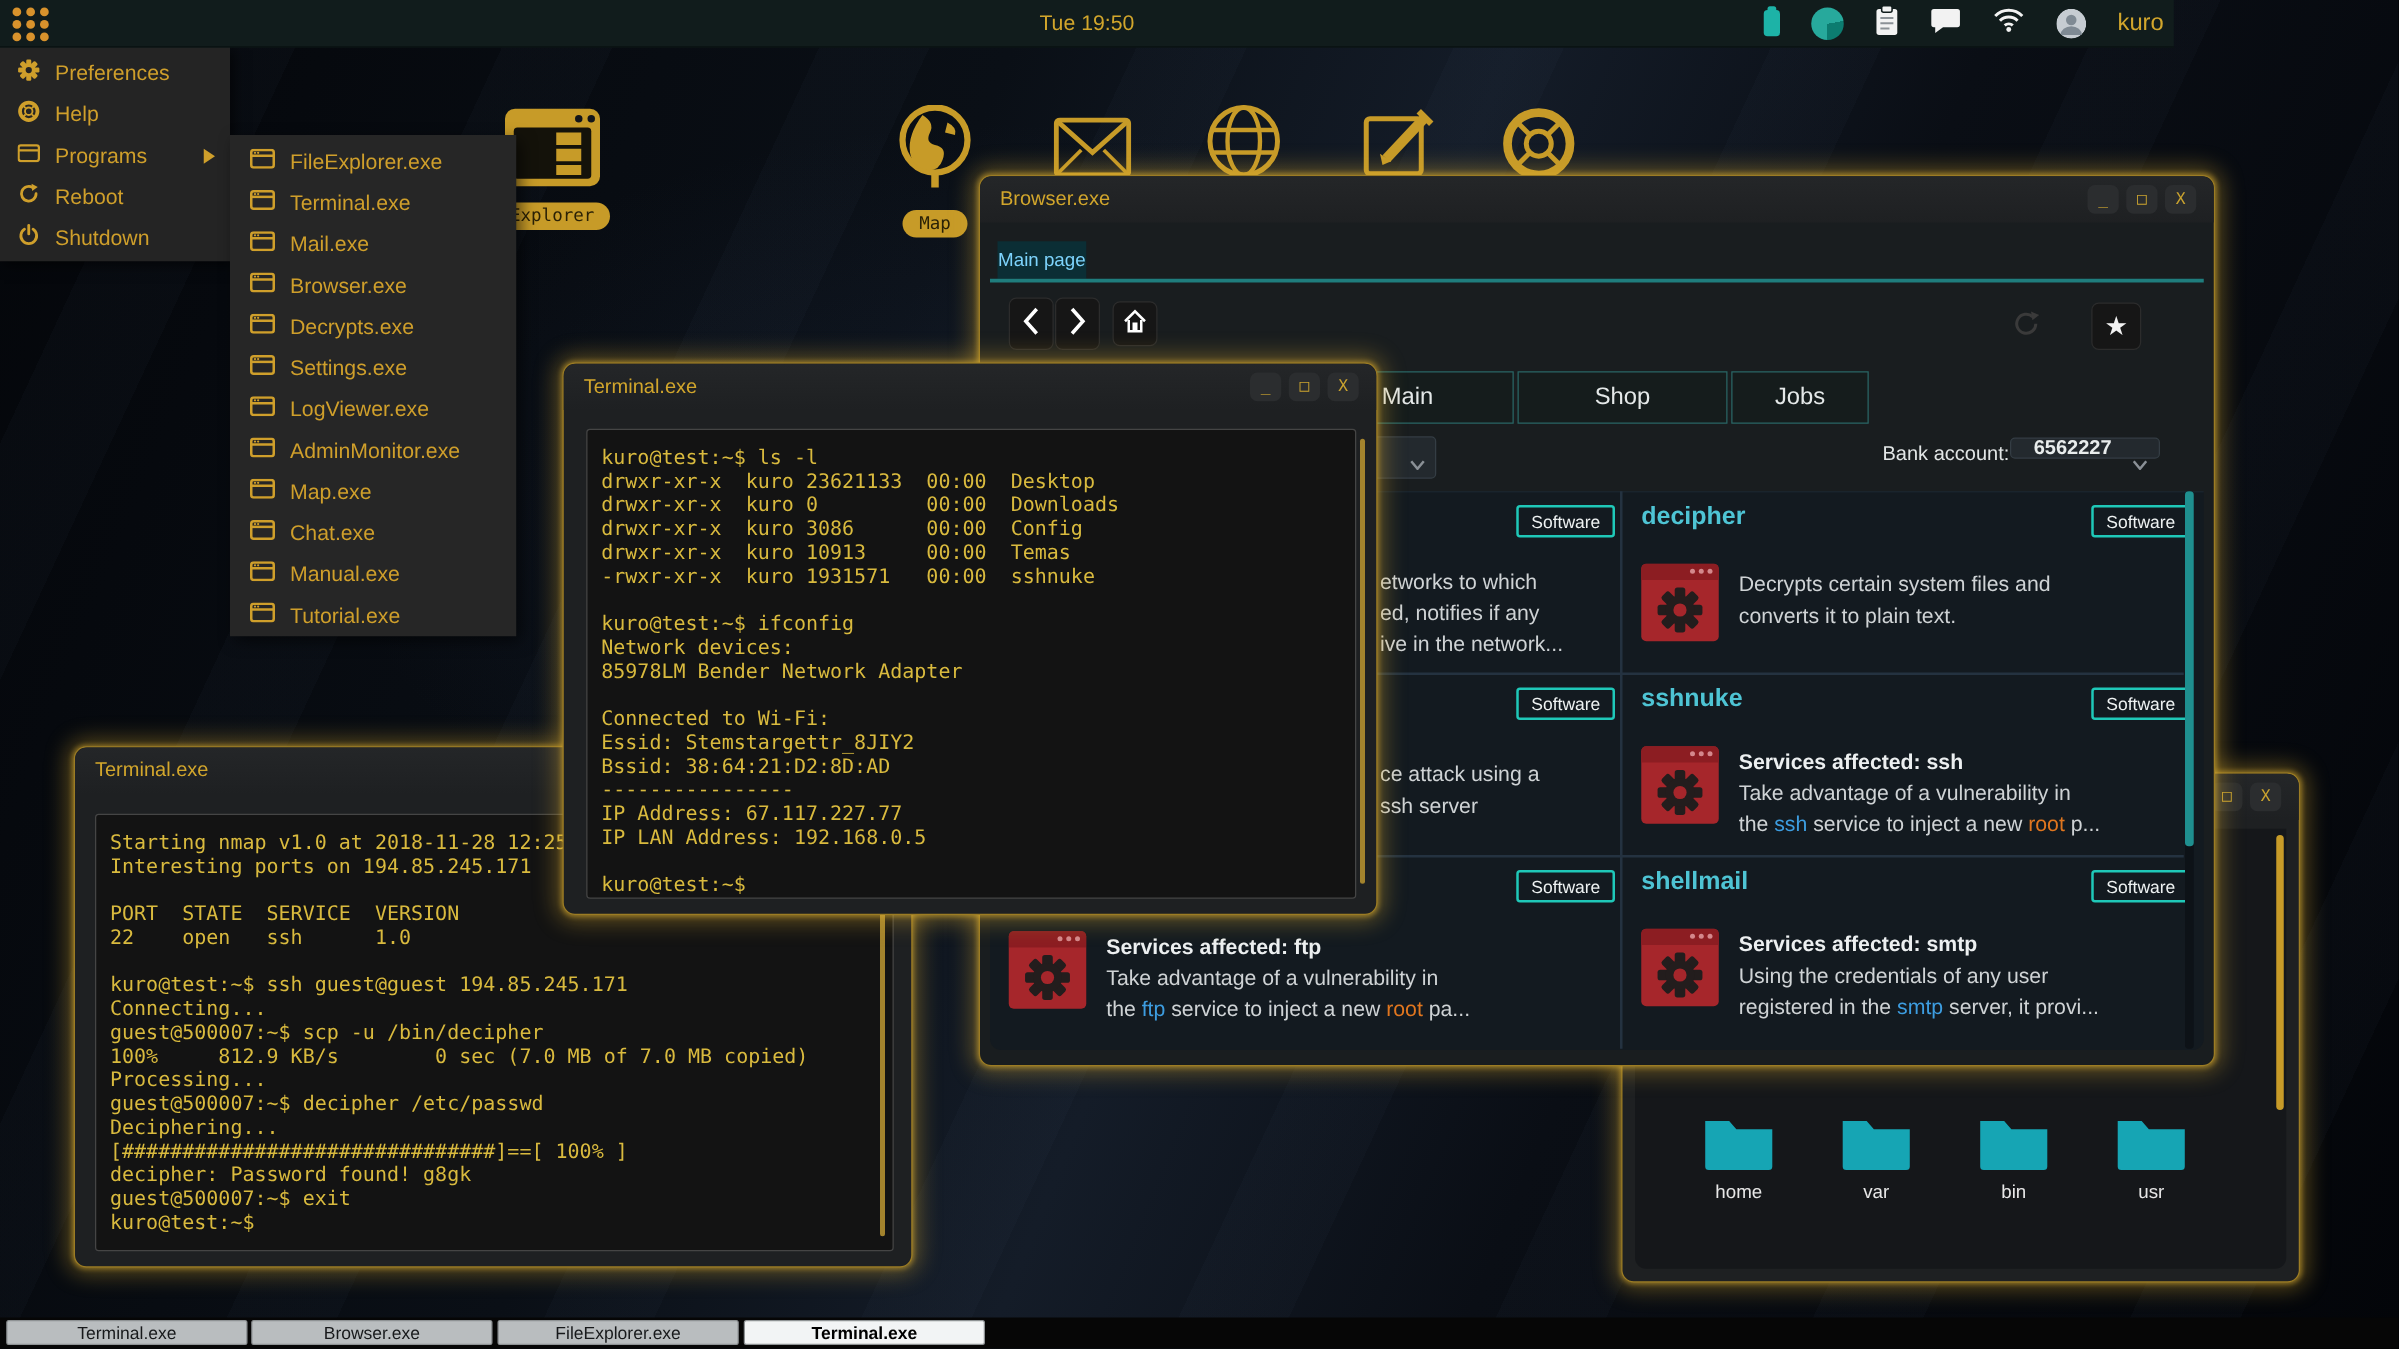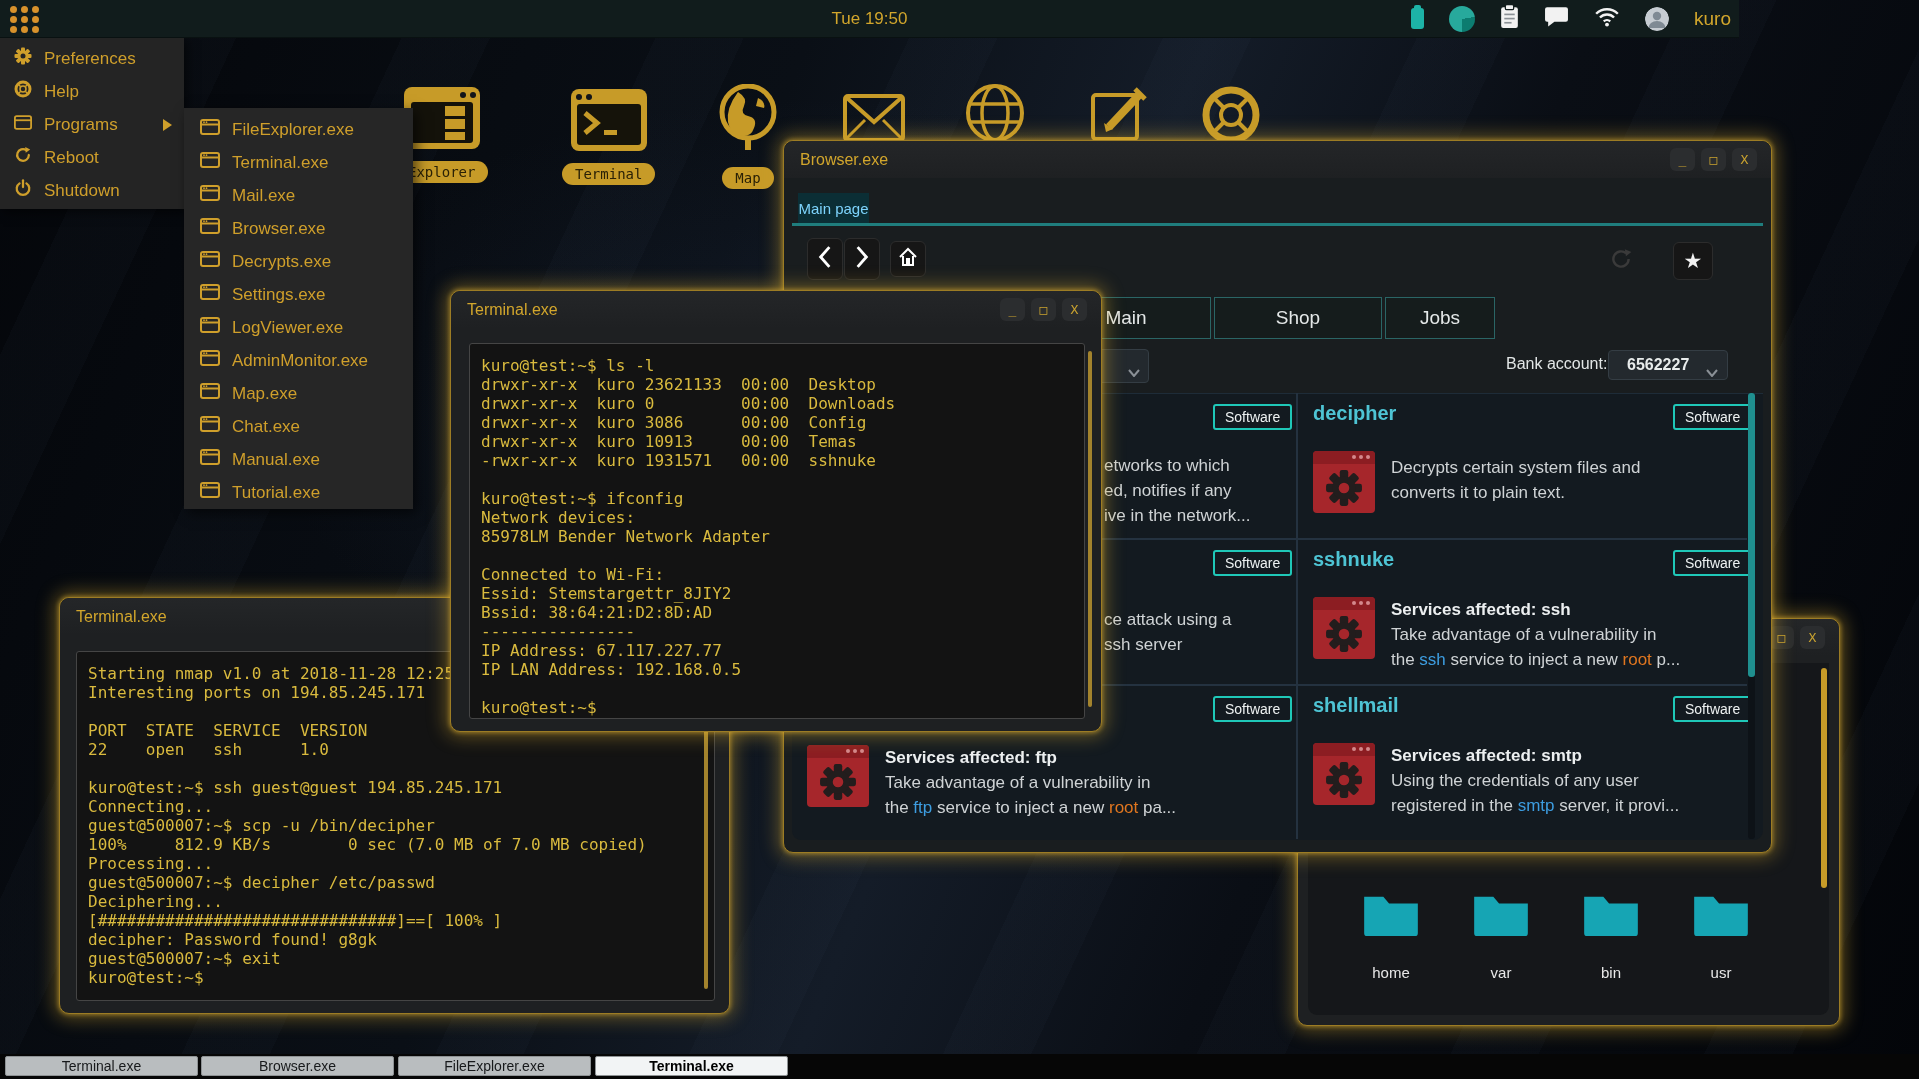--- a/index.html
+++ b/index.html
@@ -66,21 +66,21 @@
   .appicon .dots{position:absolute;right:5px;top:4px;display:flex;gap:3px}
   .appicon .dots i{width:4px;height:4px;border-radius:50%;background:#d4888c}
   .appicon svg{position:absolute;left:12px;top:18px}
   .desc{position:absolute;color:#cfd3d5;font-size:17px;line-height:25px}
   .desc .heading{color:#eceff0;font-weight:bold}
   .blue{color:#3d9de0}.orange{color:#e0761f}
   .scrolltrack{position:absolute;background:#0d1217;border-radius:3px}
   .scrollthumb{position:absolute;background:#1f8f8f;border-radius:3px}
 
   
-  .folder{position:absolute;width:84px;display:flex;flex-direction:column;align-items:center;gap:24px;color:#e8e8e8;font-size:15px}
+  .folder{position:absolute;width:84px;display:flex;flex-direction:column;align-items:center;gap:4px;color:#e8e8e8;font-size:15px}
 
   
   .taskbar{position:absolute;left:0;top:1054px;width:1919px;height:25px;background:#060606;z-index:70}
   .tbtn{position:absolute;top:2px;height:20px;background:#b9bdbf;border:1px solid #8e9294;border-radius:2px;color:#17191b;font-size:14px;display:flex;align-items:center;justify-content:center;box-sizing:border-box}
   .tbtn.active{background:#f2f4f5;font-weight:bold;color:#000}
 </style>
 </head>
 <body>
 
 <div class="stage">
@@ -93,33 +93,20 @@
           <circle cx="70" cy="9" r="3" fill="#12151a"></circle>
           <rect x="8" y="16" width="62" height="41" rx="3" fill="#14120a"></rect>
           <rect x="42" y="20" width="20" height="10" fill="#c79b28"></rect>
           <rect x="42" y="33" width="20" height="10" fill="#c79b28"></rect>
           <rect x="42" y="46" width="20" height="8" fill="#c79b28"></rect>
         </svg>
     </span>
     <span class="pill">Explorer</span>
   </div>
 
-  <div class="dicon" style="left:562px;top:88px">
-    <span>
-      <svg width="78" height="64" viewBox="0 0 78 64">
-          <rect x="1" y="1" width="76" height="62" rx="8" fill="#c79b28"></rect>
-          <circle cx="9" cy="9" r="3" fill="#12151a"></circle>
-          <circle cx="19" cy="9" r="3" fill="#12151a"></circle>
-          <rect x="7" y="16" width="64" height="41" rx="3" fill="#15130a"></rect>
-          <polyline points="15,25 27,35 15,45" fill="none" stroke="#c79b28" stroke-width="5"></polyline>
-          <rect x="34" y="42" width="13" height="5" fill="#c79b28"></rect>
-        </svg>
-    </span>
-    <span class="pill">Terminal</span>
-  </div>
 
   <div class="dicon" style="left:718px;top:84px">
     <span>
       <svg width="60" height="72" viewBox="0 0 60 72">
           <circle cx="30" cy="28" r="26" fill="none" stroke="#c79b28" stroke-width="5"></circle>
           <path d="M20 8 q10 6 6 14 q-4 8 4 10 q10 2 6 12 q-3 9 -12 8 q-12-2 -14-14 q-2-14 10-30z" fill="#c79b28"></path>
           <path d="M40 14 q8 4 6 10 l-8-2z" fill="#c79b28"></path>
           <rect x="27" y="54" width="6" height="12" fill="#c79b28"></rect>
         </svg>
     </span>
@@ -277,21 +264,21 @@
     <div class="btab" style="left:257px;top:156px;width:170px;height:42px">Main</div>
     <div class="btab" style="left:430px;top:156px;width:168px;height:42px">Shop</div>
     <div class="btab" style="left:601px;top:156px;width:110px;height:42px">Jobs</div>
 
     <div class="select" style="left:270px;top:208px;width:95px;height:34px">
       <span class="abs" style="right:8px;top:13px"><svg width="12" height="8" viewBox="0 0 12 8">
             <polyline points="1,1 6,7 11,1" fill="none" stroke="#8a9096" stroke-width="2"></polyline>
           </svg></span>
     </div>
     <div class="abs" style="left:722px;top:214px;color:#e2e6e6;font-size:16px">Bank account:</div>
-    <div class="select" style="left:824px;top:209px;width:120px;height:30px;padding-left:18px;font-weight:bold">
+    <div class="select" style="left:824px;top:209px;width:120px;height:17px;padding-left:18px;font-weight:bold">
       <span>6562227</span>
       <span class="abs" style="right:9px;top:12px"><svg width="12" height="8" viewBox="0 0 12 8">
             <polyline points="1,1 6,7 11,1" fill="none" stroke="#8a9096" stroke-width="2"></polyline>
           </svg></span>
     </div>
 
     <div class="content" style="left:8px;top:252px;width:971px;height:446px;border-radius:0 0 9px 9px"></div>
     <div class="cardsep-v" style="left:512px;top:252px;height:446px"></div>
     <div class="cardsep-h" style="left:8px;top:397px;width:955px"></div>
     <div class="cardsep-h" style="left:8px;top:543px;width:955px"></div>

